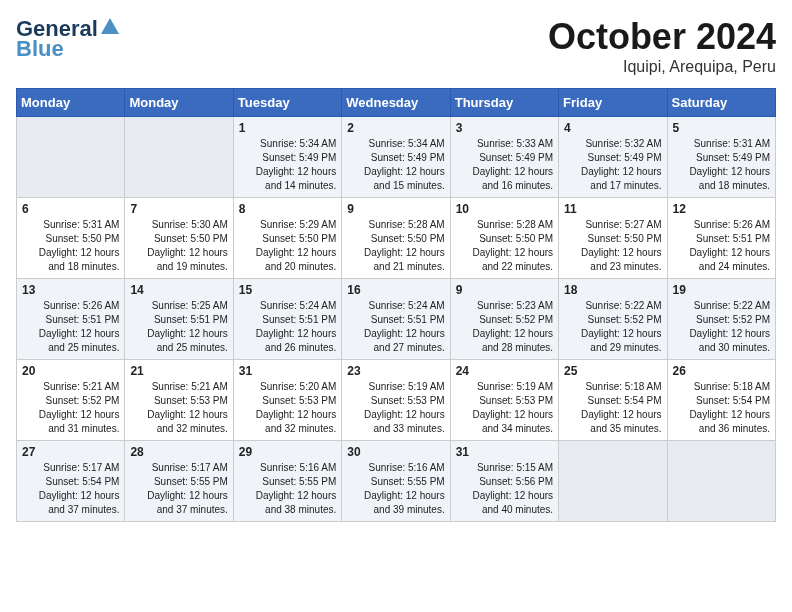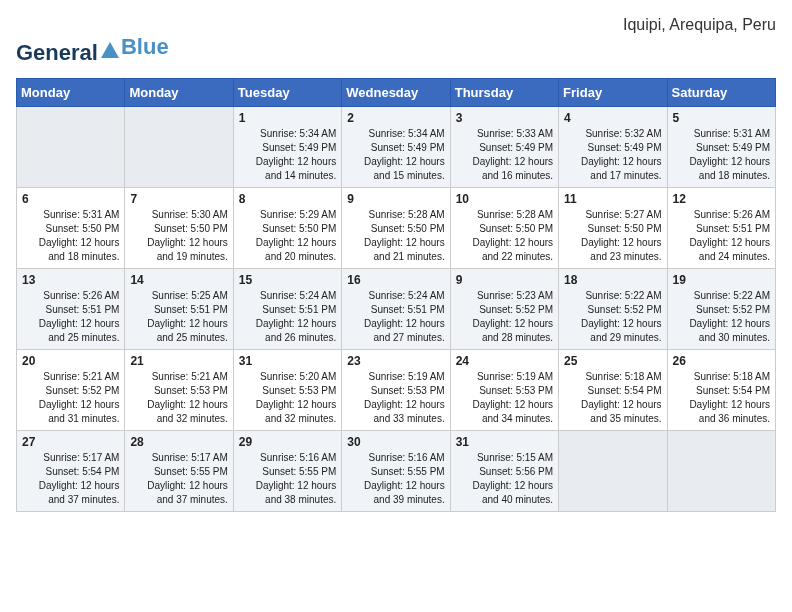--- a/index.html
+++ b/index.html
@@ -11,23 +11,22 @@
       padding: 16px;
     }
     .header {
       display: flex;
       justify-content: space-between;
       align-items: flex-start;
       margin-bottom: 12px;
     }
     .logo {
       display: flex;
-      flex-direction: row;
+      flex-direction: column;
       align-items: flex-start;
-      margin-top: 24px;
     }
     .logo-line {
       display: flex;
       align-items: center;
     }
     .title-section {
       text-align: right;
     }
     .month-title {
       font-size: 36px;
@@ -88,20 +87,21 @@
   <div class="logo">
     <div class="logo-line">
       <span style="font-size:22px;font-weight:bold;color:#1a3a5c;">General</span>
       <svg width="22" height="22" viewBox="0 0 22 22" style="margin-left:1px;margin-top:-4px;">
         <polygon points="11,2 20,18 2,18" fill="#4a90c4"></polygon>
       </svg>
     </div>
     <span style="font-size:22px;font-weight:bold;color:#4a90c4;margin-top:-6px;">Blue</span>
   </div>
   <div class="title-section">
+    <div class="month-title">October 2024</div>
     <div class="location">Iquipi, Arequipa, Peru</div>
   </div>
 </div>
 
 <table>
   <thead>
     <tr id="weekday-header">
     <th>Monday</th>
         <th>Monday</th>
         <th>Tuesday</th>

